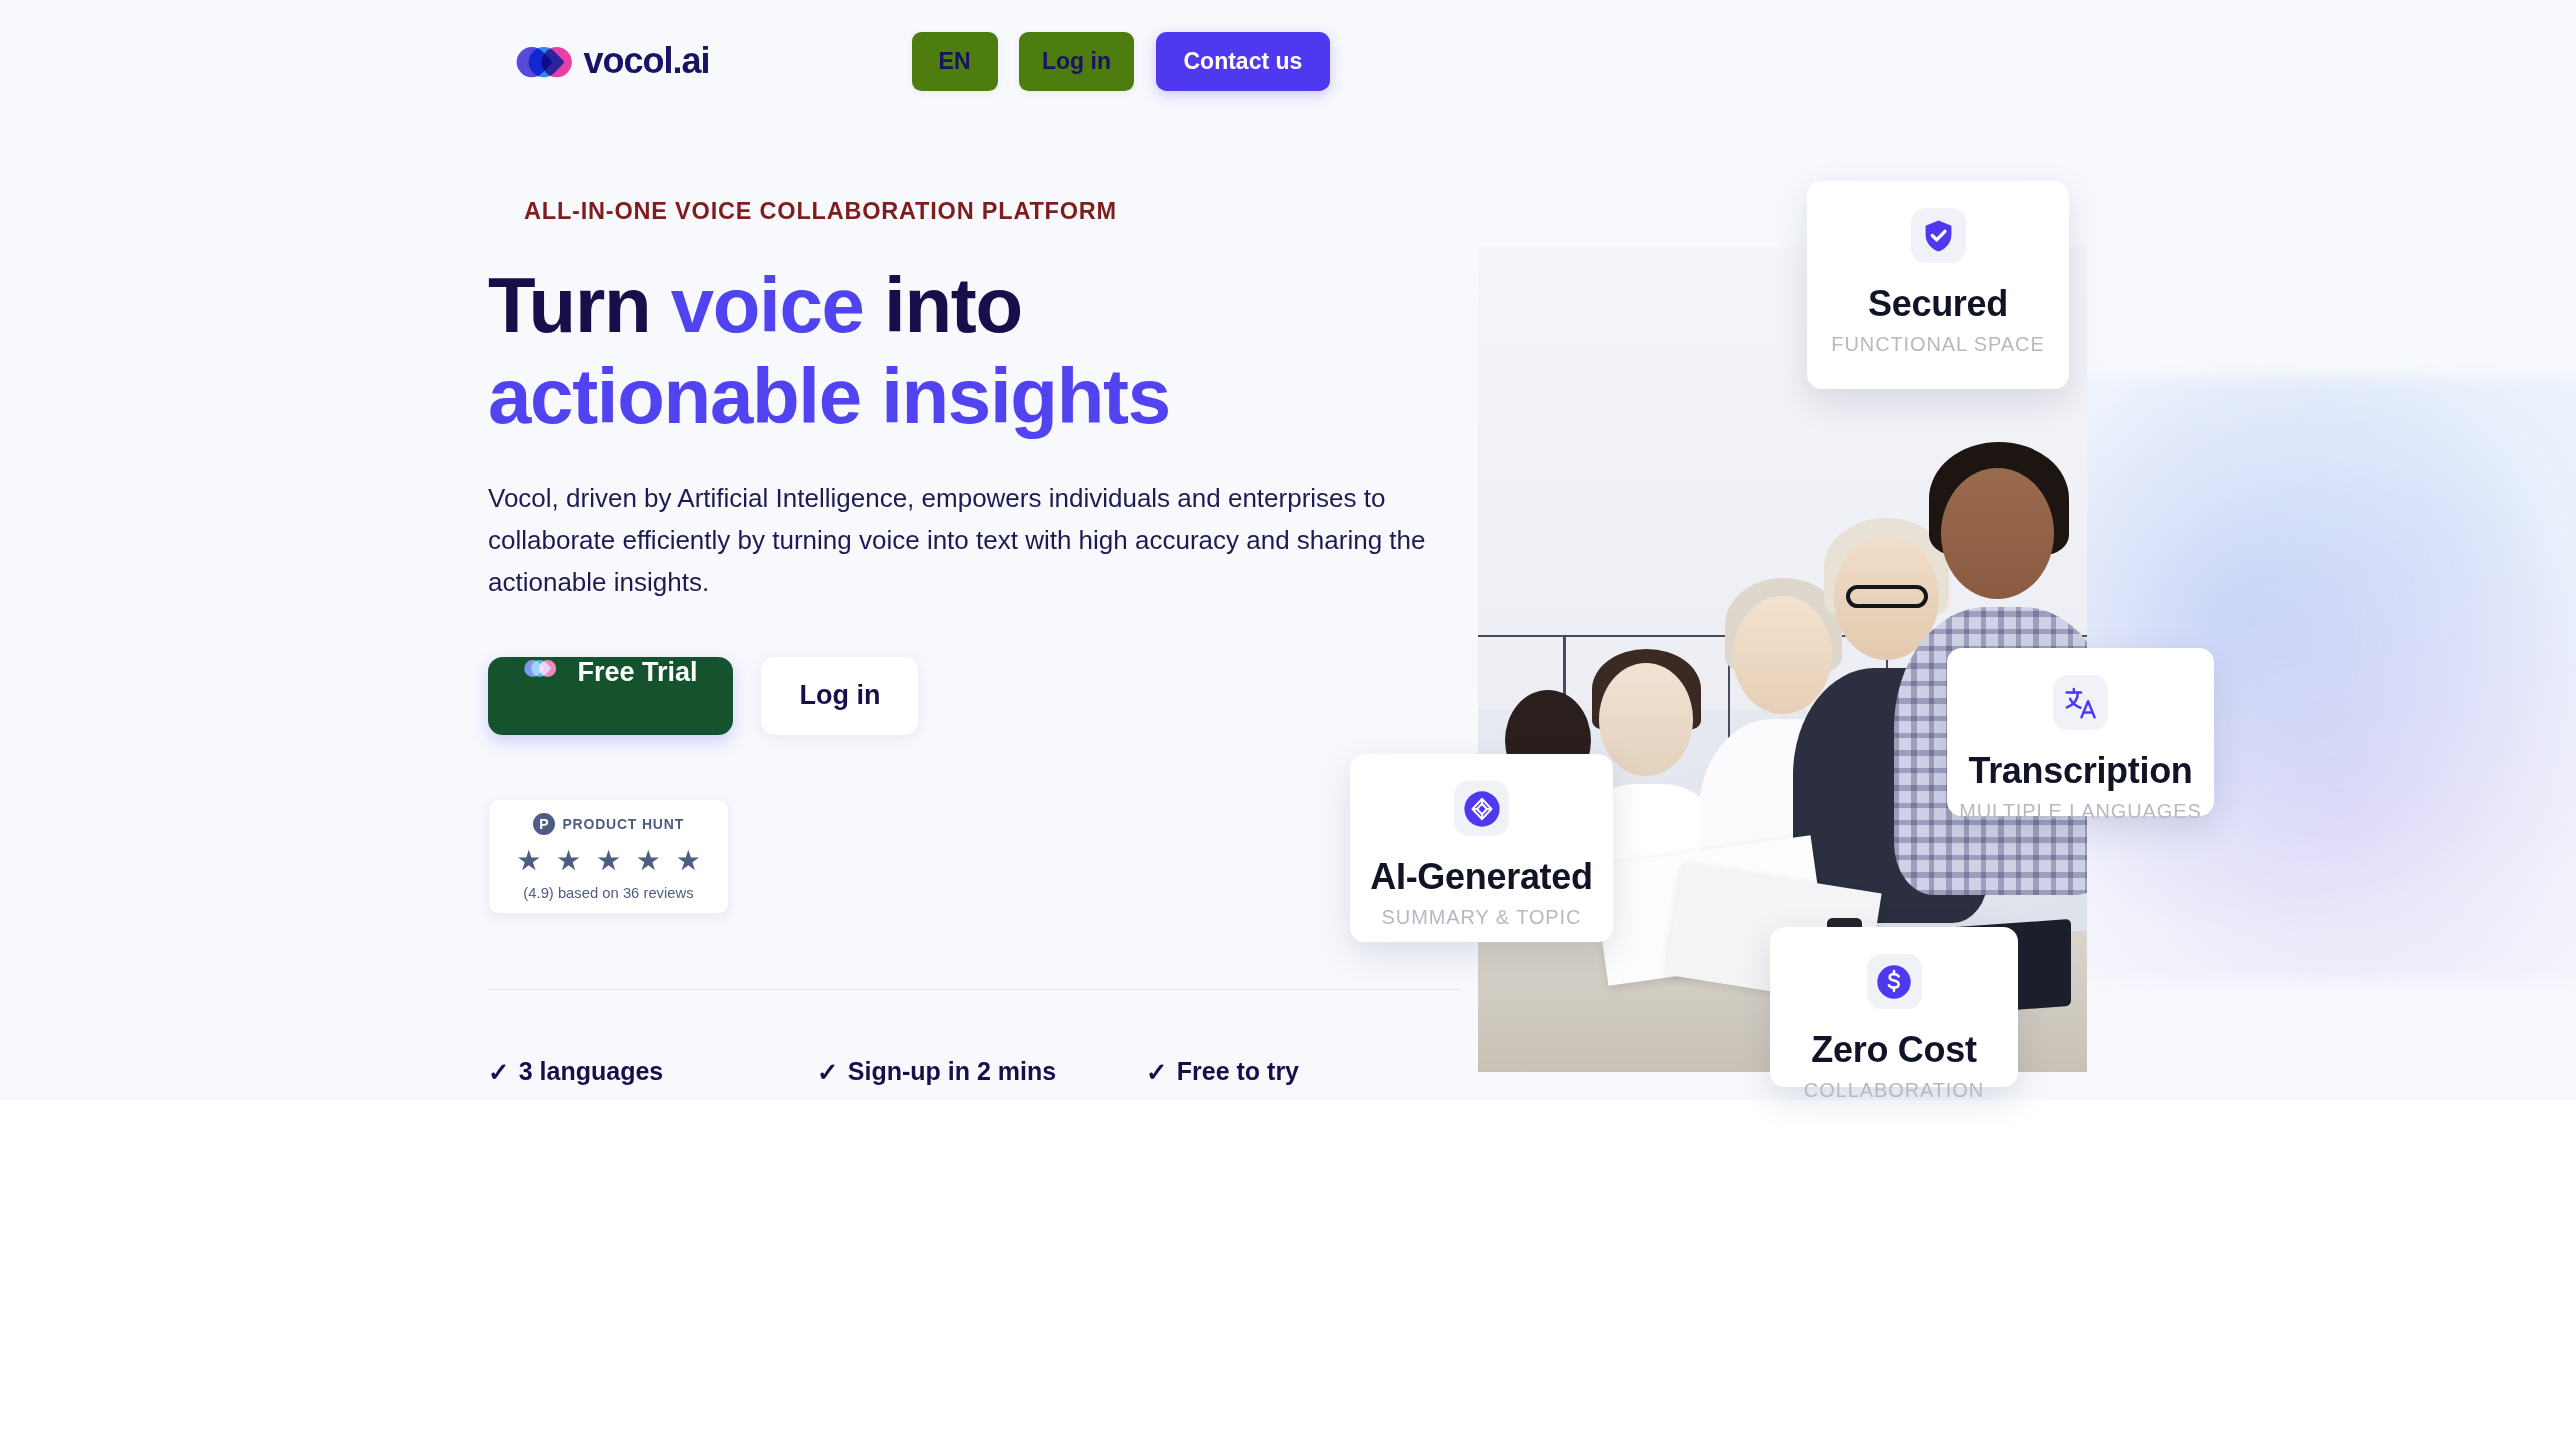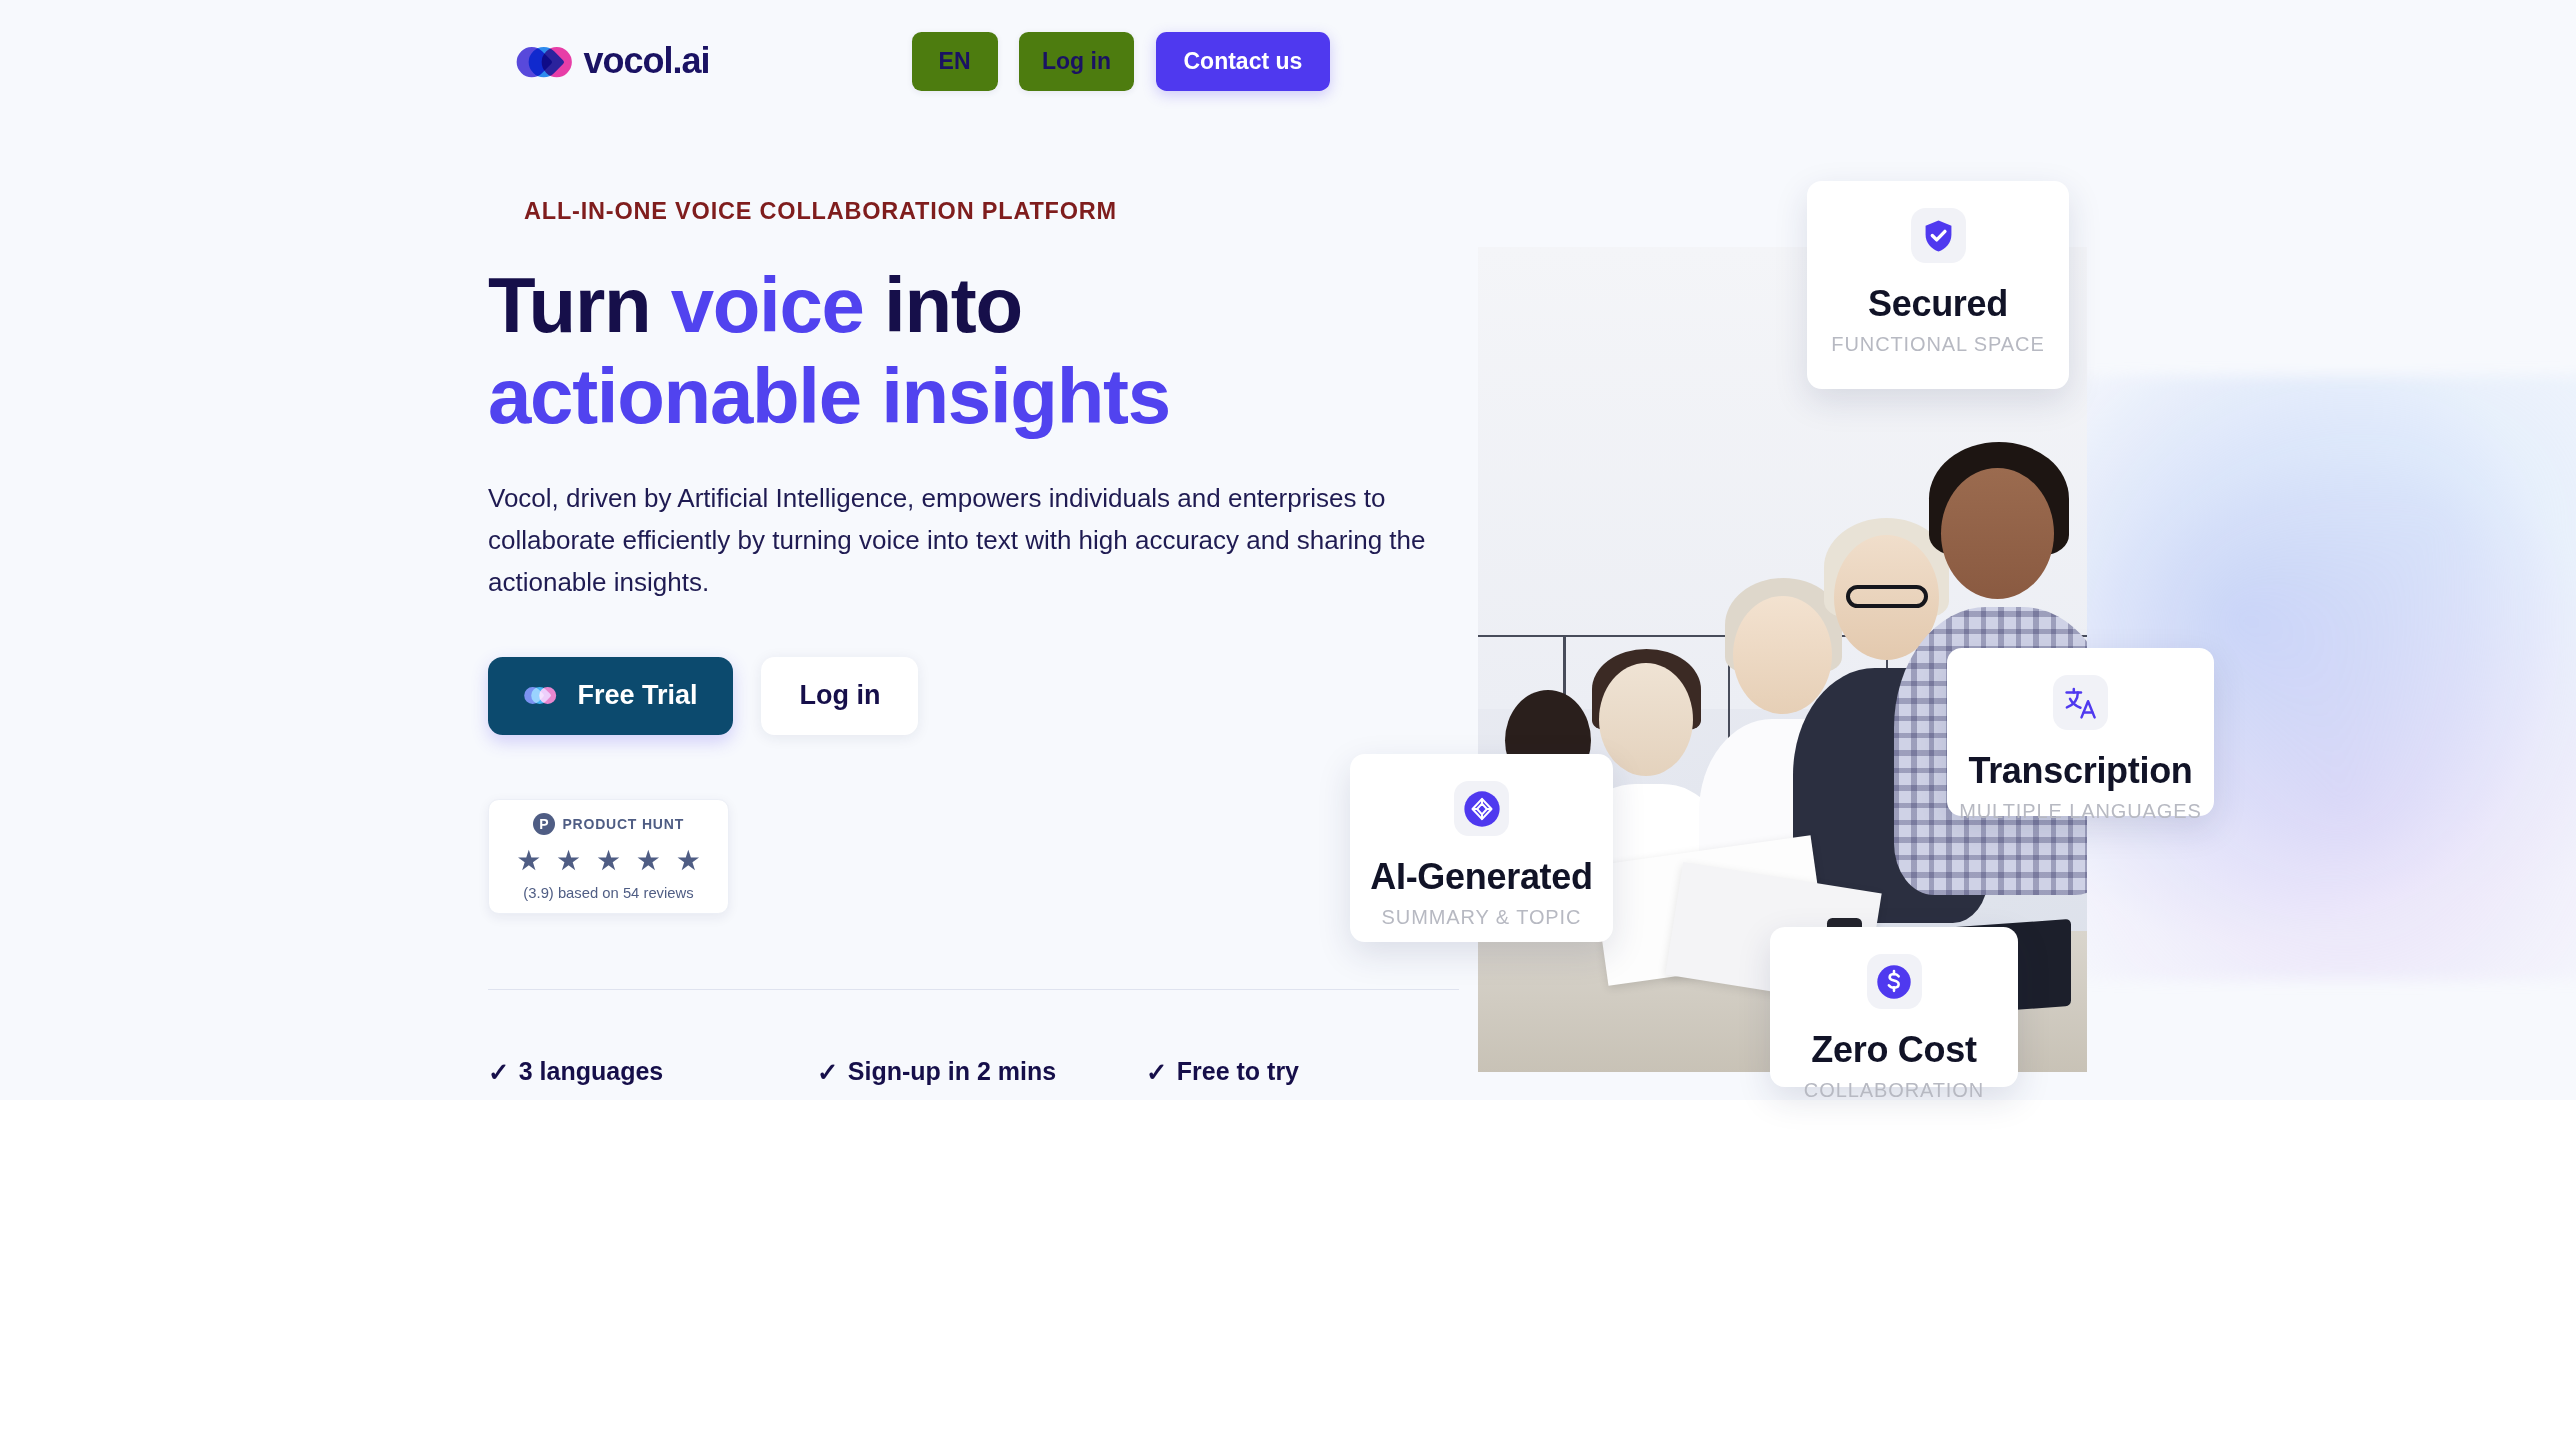--- a/index.html
+++ b/index.html
@@ -93,23 +93,23 @@
     color:#160f4a; letter-spacing:-1.3px;
   }
   .headline .accent{ color:#5143ef; }
   .subcopy{
     margin-top:34px; font-size:26px; line-height:1.62; color:#1f1b52;
     max-width:973px;
   }
 
   .cta-row{ display:flex; align-items:center; gap:28px; margin-top:54px; }
   .btn-trial{
-    background:#0c4a6e; color:#fff; height:78px; padding:0 36px;
+    background:#14532d; color:#fff; height:78px; padding:0 36px;
     font-size:27px; font-weight:700; border-radius:14.8px;
-    display:flex; align-items:center; gap:17.4px;
+    display:flex; gap:17.4px;
     box-shadow:0 6.7px 17.4px rgba(79,57,239,.22);
   }
   .mini-mark{ position:relative; width:36px; height:23px; }
   .mini-leaf{
     position:absolute; top:2.7px; width:17.4px; height:17.4px;
     border-radius:50% 2px 50% 50%; transform:rotate(45deg);
     mix-blend-mode:screen; opacity:.95;
   }
   .mini-leaf.a{ left:0;  background:#7b6bf5; }
   .mini-leaf.b{ left:7.4px; background:#3fa0f5; }
@@ -301,21 +301,21 @@
       <span class="ph-logo">P</span>
       <span class="ph-word">PRODUCT HUNT</span>
     </div>
     <div class="ph-stars">
       <span class="star">★</span>
       <span class="star">★</span>
       <span class="star">★</span>
       <span class="star">★</span>
       <span class="star">★</span>
     </div>
-    <div class="ph-sub">(3.9) based on 54 reviews</div>
+    <div class="ph-sub">(4.9) based on 36 reviews</div>
   </div>
 
   <div class="divider"></div>
 
   <div class="feature-row">
     <div class="feature f1">
       <span class="check">✓</span>
       <span>3 languages</span>
     </div>
     <div class="feature f2">

